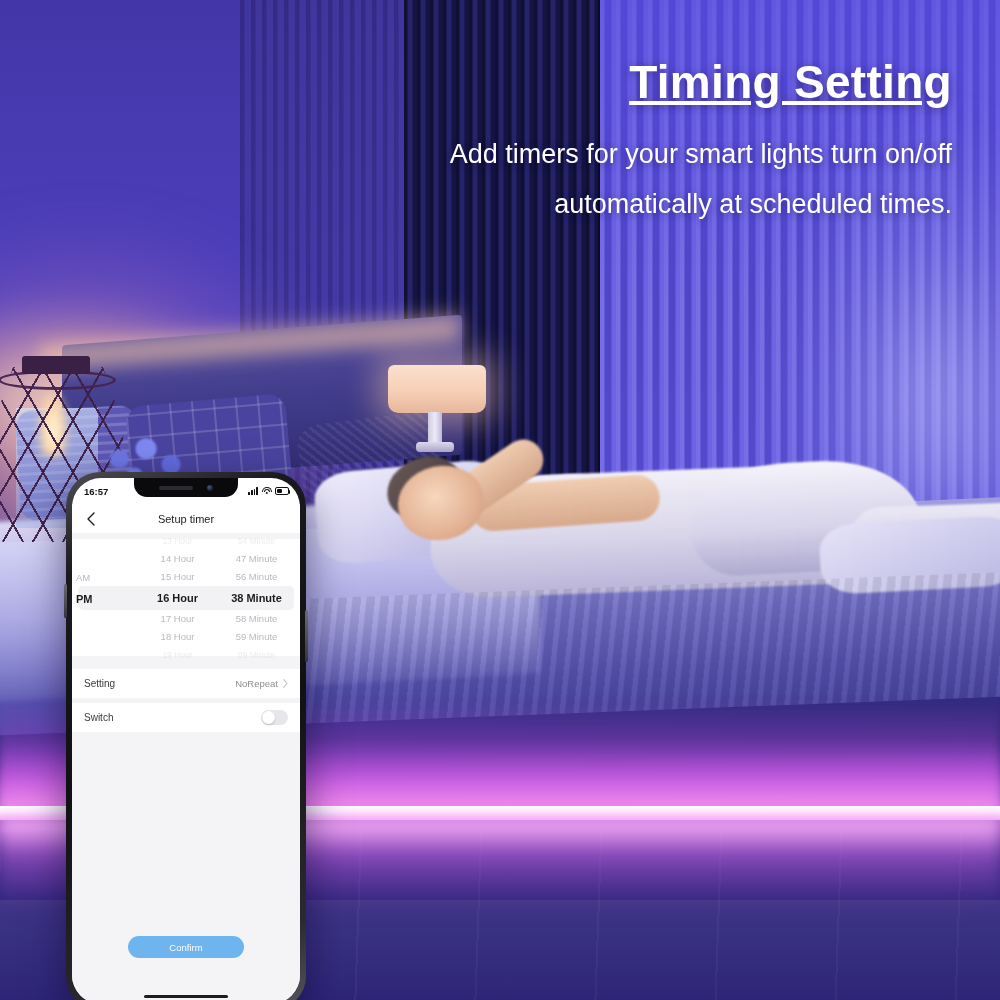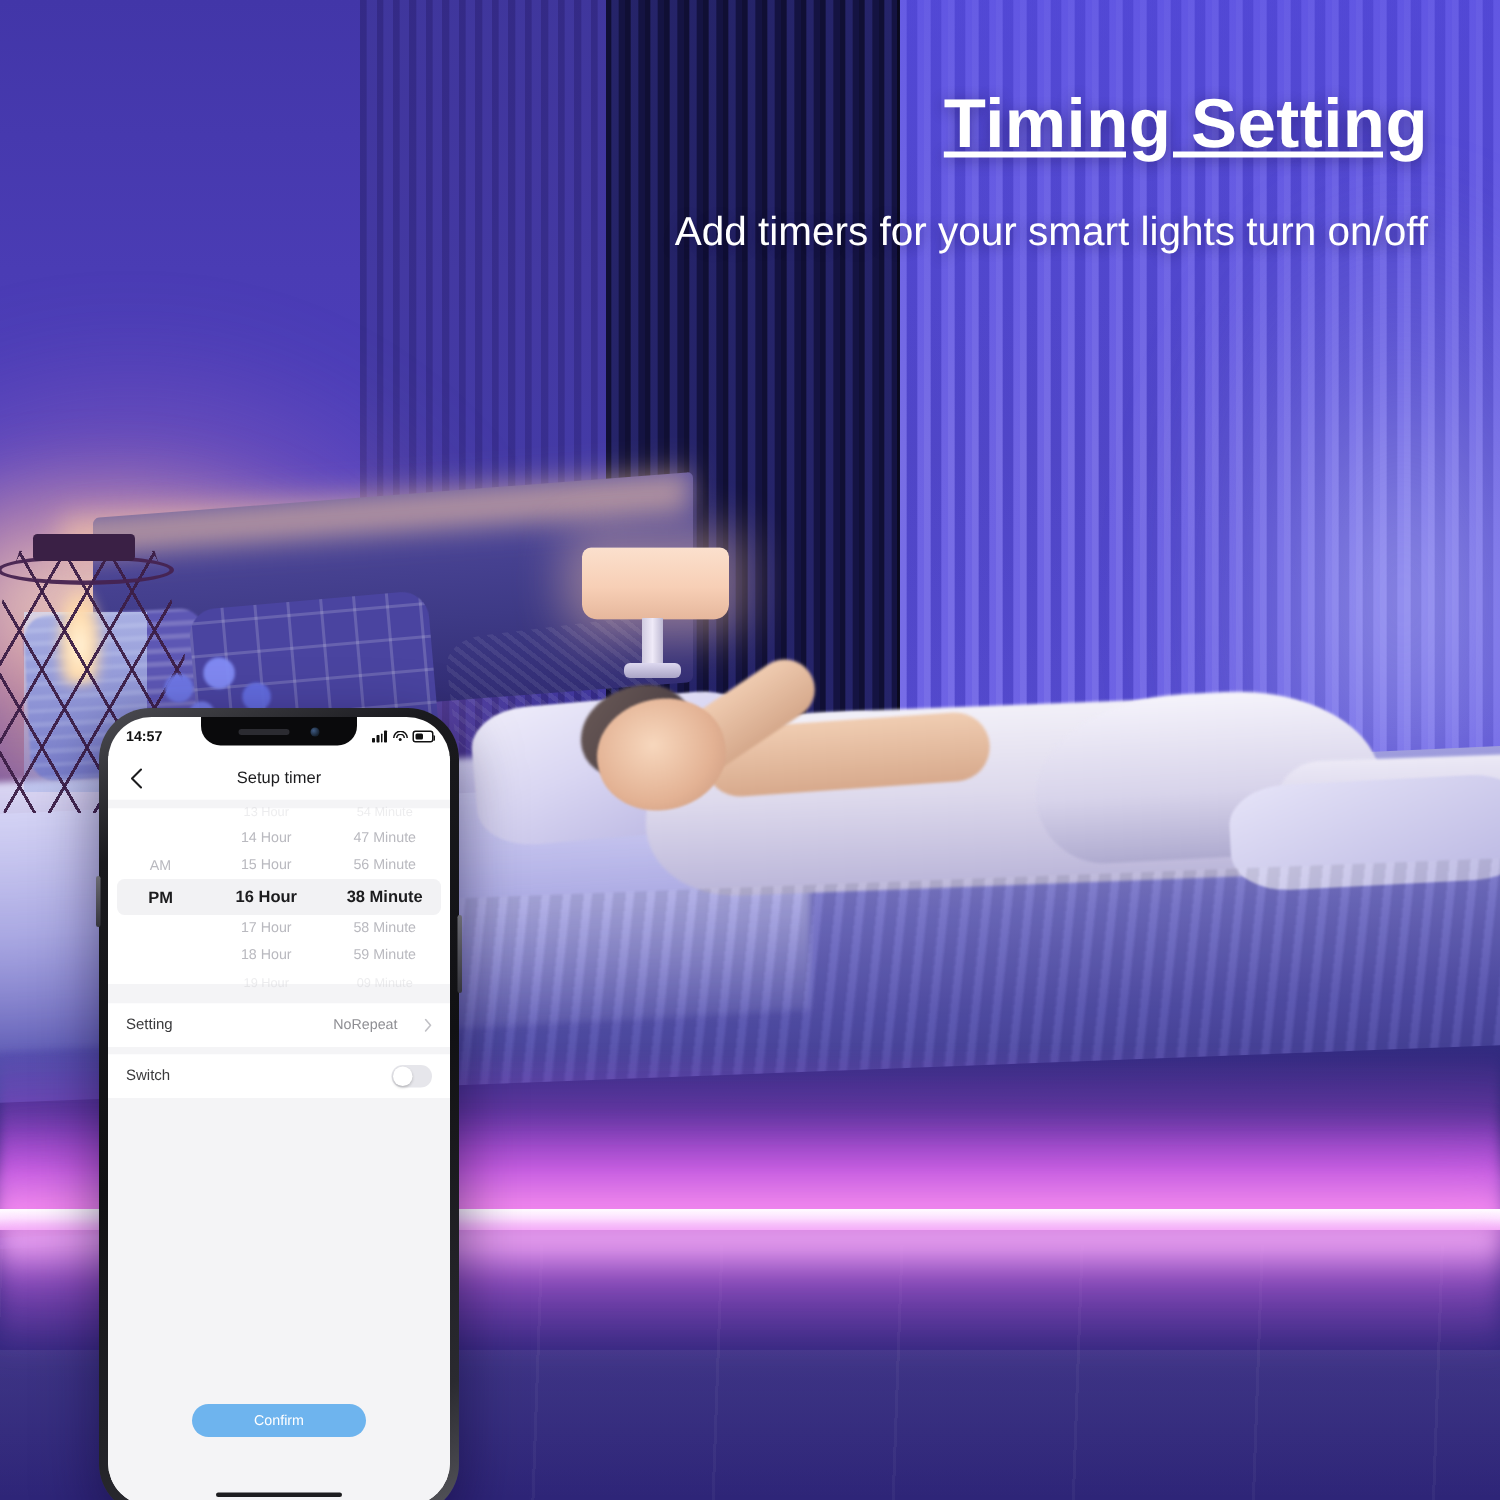--- a/index.html
+++ b/index.html
@@ -401,37 +401,37 @@
   .col {
     flex:1; position:relative; z-index:2;
     display:flex; flex-direction:column; align-items:center;
     justify-content:center; height:100%;
   }
   .col-ampm { flex:0 0 62px; align-items:center; }
   .col-hour { flex:1; }
   .col-min  { flex:1; }
   .opt {
     height:18px; line-height:18px; font-size:9.5px;
-    color:#c3c3c8; white-space:nowrap; text-align:center; width:100%;
+    color:#c3c3c8; white-space:nowrap; width:100%;
   }
   .opt.n2 { opacity:.30; font-size:8.5px; }
   .opt.n1 { color:#b9b9bf; }
   .opt.sel { color:#1c1c1e; font-size:11px; font-weight:bold; height:24px; line-height:24px; }
   .col-hour .opt { text-align:center; }
   .col-min  .opt { text-align:center; }
 
   .picker-gap { height:13px; flex:none; background:#f4f4f6; }
 
   
   .row {
     flex:none; height:29px; background:#fff; display:flex;
     align-items:center; justify-content:space-between; padding:0 12px;
   }
   .row-label { font-size:10px; color:#3a3a3c; }
-  .row-right { display:flex; align-items:center; gap:18px; }
+  .row-right { display:flex; align-items:center; gap:5px; }
   .row-value { font-size:9.5px; color:#8e8e93; }
   .chev { width:5px; height:9px; }
   .row-sep { height:5px; flex:none; background:#f4f4f6; }
 
   .toggle {
     width:27px; height:15px; border-radius:9px;
     background:#e6e6eb; position:relative; flex:none;
   }
   .toggle .knob {
     position:absolute; left:1px; top:1px; width:13px; height:13px;
@@ -514,32 +514,33 @@
   <div class="led-strip"></div>
   <div class="led-floor-glow"></div>
   <div class="floor-reflect"></div>
 </div>
 
 <div class="headline">
   <h1>Timing Setting</h1>
 </div>
 <div class="subline">
   <div>Add timers for your smart lights turn on/off</div>
+  <div>automatically at scheduled times.</div>
 </div>
 
 <div id="phone">
   <div class="screen">
 
     <div class="notch">
       <span class="speaker"></span>
       <span class="cam"></span>
     </div>
 
     <div class="statusbar">
-      <span>14:57</span>
+      <span>16:57</span>
       <span class="sb-right">
         <span class="bars">
             <i></i>
             <i></i>
             <i></i>
             <i></i>
           </span>
         <span class="wifi">
             <b></b>
             <b></b>

